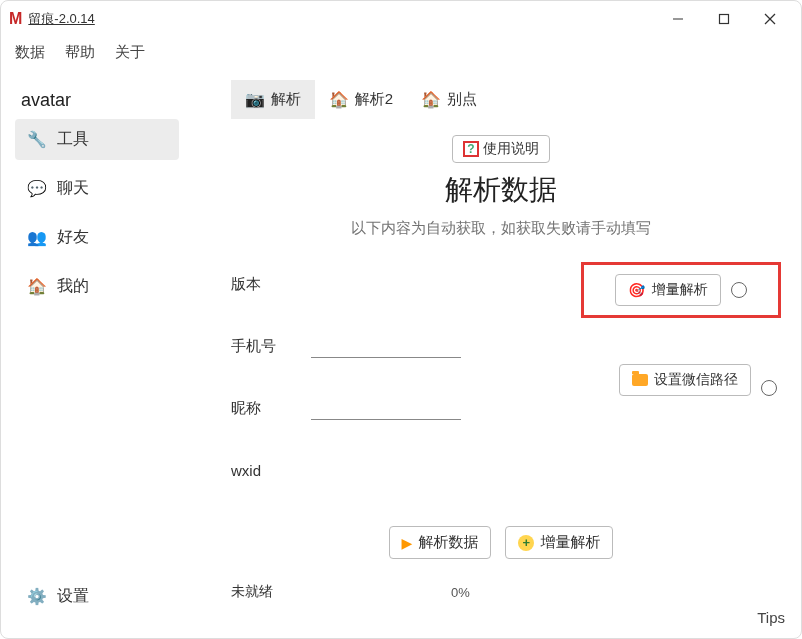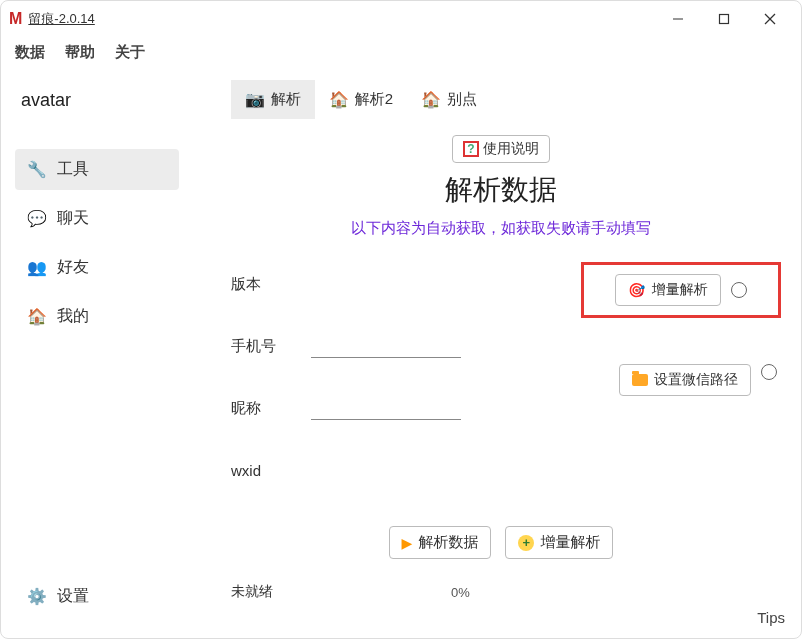--- a/index.html
+++ b/index.html
@@ -25,34 +25,34 @@
     .title-text { font-size: 13px; color: #333; text-decoration: underline; }
     .win-controls { display: flex; gap: 0; }
     .win-btn {
       width: 46px; height: 32px;
       display: flex; align-items: center; justify-content: center;
       font-size: 14px; color: #333;
     }
     .menubar {
       display: flex; gap: 20px;
       padding: 6px 14px 10px;
-      font-size: 15px; color: #444; font-weight: bold;
+      font-size: 15px; color: #444;
     }
     .content {
       display: flex;
       height: calc(100% - 80px);
     }
     .sidebar {
       width: 190px;
       padding: 18px 12px 12px 14px;
       display: flex;
       flex-direction: column;
       gap: 8px;
     }
-    .avatar-label { font-size: 18px; color: #222; margin-bottom: 30px; padding-left: 6px; }
+    .avatar-label { font-size: 18px; color: #222; padding-left: 6px; }
     .side-item {
       display: flex; align-items: center; gap: 10px;
       padding: 10px 12px;
       font-size: 16px; color: #333;
       border-radius: 4px;
     }
     .side-item.active { background: #ececec; }
     .side-icon { width: 20px; text-align: center; font-size: 16px; }
     .side-spacer { flex: 1; }
     .tabs {
@@ -82,21 +82,21 @@
     .help-btn .q {
       display: inline-block; width: 16px; height: 16px;
       border: 2px solid #d33; color: #4a7;
       text-align: center; line-height: 12px; font-size: 12px; font-weight: bold;
     }
     .section-title {
       text-align: center; font-size: 28px; color: #222;
       margin-bottom: 10px;
     }
     .section-sub {
-      text-align: center; font-size: 15px; color: #6d28d9;
+      text-align: center; font-size: 15px; color: #737373;
       margin-bottom: 18px;
     }
     .form { position: relative; }
     .form-row {
       display: flex; align-items: center;
       height: 32px;
       margin-bottom: 2px;
       margin-top: 30px;
     }
     .form-label {
@@ -122,21 +122,21 @@
       font-size: 14px; color: #333;
       background: #fff;
       display: inline-flex; align-items: center; gap: 6px;
     }
     .radio {
       width: 16px; height: 16px; border: 1.5px solid #666; border-radius: 50%;
       display: inline-block;
     }
     .path-row {
       position: absolute; right: -6px; top: 96px;
-      display: flex; align-items: flex-start; gap: 10px;
+      display: flex; align-items: flex-end; gap: 10px;
     }
     .parse-row {
       display: flex; gap: 14px; justify-content: center;
       margin-top: 40px;
     }
     .parse-btn {
       border: 1px solid #bbb; border-radius: 4px;
       padding: 6px 12px;
       font-size: 15px; color: #333;
       background: #fff;

